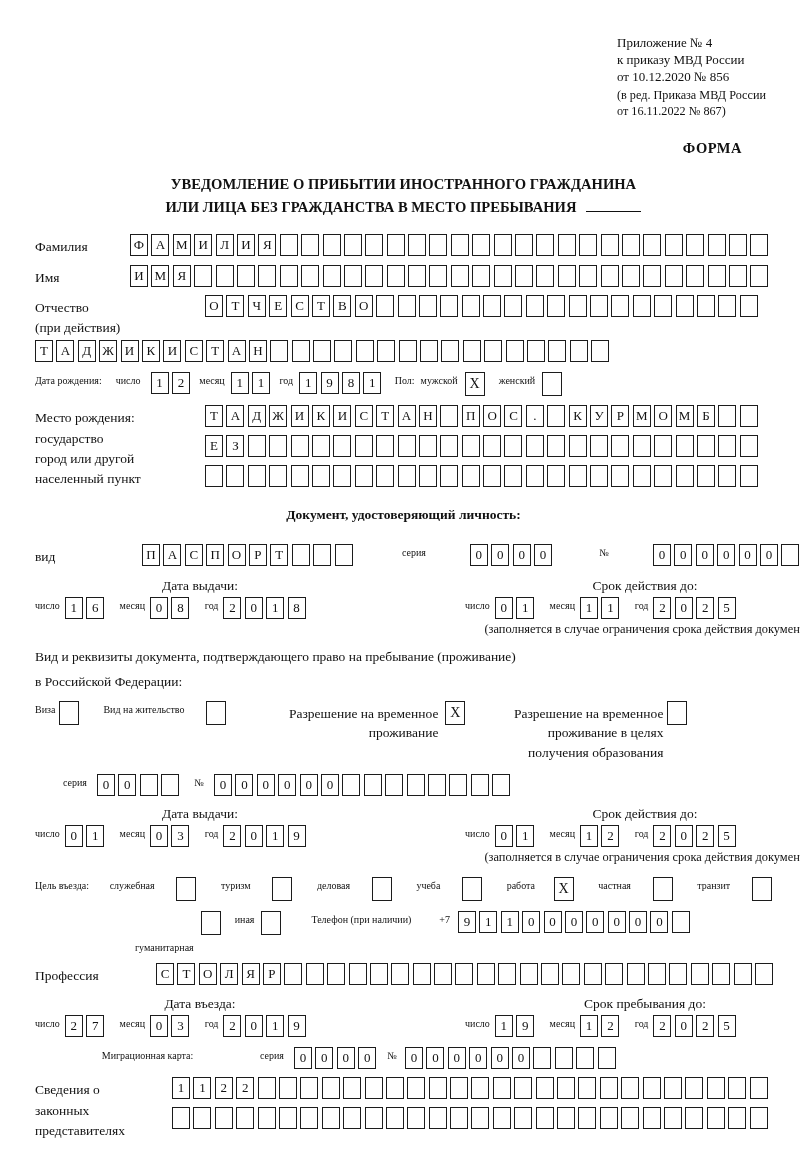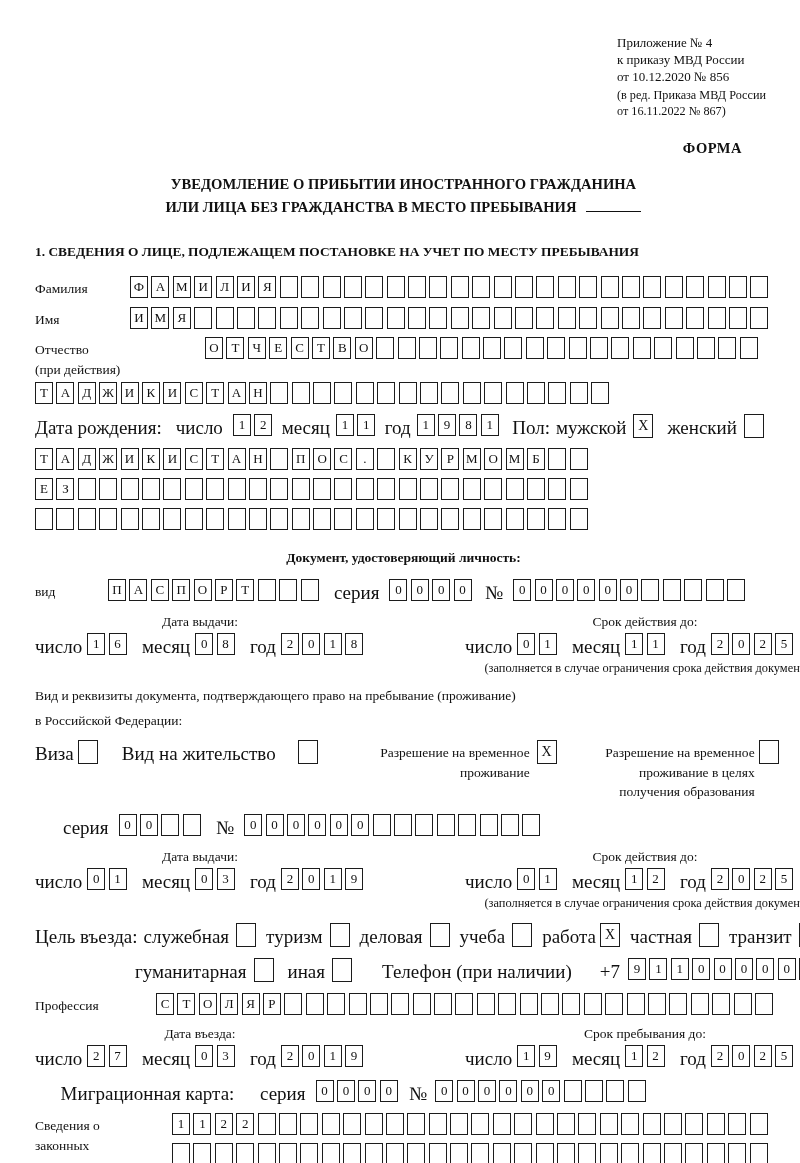--- a/index.html
+++ b/index.html
@@ -12,21 +12,21 @@
   .title .uline{display:inline-block;width:55px;border-bottom:1.8px solid #111;margin-left:10px;height:13px;}
   .sect{font-weight:bold;font-size:13.4px;margin-top:26px;}
   .frow{display:flex;align-items:flex-start;margin-top:7px;}
   .lbl{font-size:13.5px;flex:none;padding-top:3px;line-height:1.5;}
   .w95{width:95px;} .w146{width:146px;} .w170{width:170px;} .w121{width:121px;} .w137{width:137px;}
   .cells{display:flex;flex:none;}
   .cell{box-sizing:border-box;width:18px;height:22px;border:1.8px solid #1c1c1c;margin-right:3.4px;
         flex:none;display:flex;align-items:center;justify-content:center;
         font-size:13px;background:#fff;}
   .stack > .cells{margin-bottom:8px;}
-  .inline-lbl{font-size:19px;padding-top:3px;flex:none;}
+  .inline-lbl{font-size:10px;padding-top:3px;flex:none;}
   .gap6{margin-left:6px;} .gap10{margin-left:10px;} .gap14{margin-left:14px;} .gap24{margin-left:24px;}
   .chk{box-sizing:border-box;width:20px;height:24px;border:1.8px solid #1c1c1c;flex:none;
        display:flex;align-items:center;justify-content:center;font-size:14px;margin-left:7px;}
   .dochead{font-weight:bold;font-size:13.5px;text-align:center;margin-top:12px;}
   .twocol{display:flex;margin-top:10px;}
   .dcol-l{width:400px;flex:none;} .dcol-r{flex:1;}
   .col-head{font-size:13.5px;text-align:center;width:330px;}
   .dcol-r .col-head{width:340px;margin-left:40px;}
   .digits{display:flex;align-items:flex-start;margin-top:3px;}
   .digits .inline-lbl{margin-right:5px;}
@@ -52,21 +52,20 @@
 
   <div class="forma">ФОРМА</div>
 
   <div class="title">
     <div>УВЕДОМЛЕНИЕ О ПРИБЫТИИ ИНОСТРАННОГО ГРАЖДАНИНА</div>
     <div>
       <span>ИЛИ ЛИЦА БЕЗ ГРАЖДАНСТВА В МЕСТО ПРЕБЫВАНИЯ</span><span class="uline"></span>
     </div>
   </div>
 
-  <div class="sect">1. СВЕДЕНИЯ О ЛИЦЕ, ПОДЛЕЖАЩЕМ ПОСТАНОВКЕ НА УЧЕТ ПО МЕСТУ ПРЕБЫВАНИЯ</div>
 
   <div class="frow" style="margin-top:16px;">
     <div class="lbl w95">Фамилия</div>
     <div class="cells">
         <div class="cell">Ф</div>
         <div class="cell">А</div>
         <div class="cell">М</div>
         <div class="cell">И</div>
         <div class="cell">Л</div>
         <div class="cell">И</div>
@@ -220,20 +219,26 @@
         <div class="cell">1</div>
       </div>
     <span class="inline-lbl gap10">Пол:</span>
     <span class="inline-lbl gap6">мужской</span>
     <div class="chk">X</div>
     <span class="inline-lbl gap14">женский</span>
     <div class="chk gap10"></div>
   </div>
 
   <div class="frow" style="margin-top:9px;">
+    <div class="lbl w170">
+      <div>Место рождения:</div>
+      <div>государство</div>
+      <div>город или другой</div>
+      <div>населенный пункт</div>
+    </div>
     <div class="stack">
       <div class="cells">
           <div class="cell">Т</div>
           <div class="cell">А</div>
           <div class="cell">Д</div>
           <div class="cell">Ж</div>
           <div class="cell">И</div>
           <div class="cell">К</div>
           <div class="cell">И</div>
           <div class="cell">С</div>
@@ -310,21 +315,21 @@
           <div class="cell"></div>
           <div class="cell"></div>
           <div class="cell"></div>
           <div class="cell"></div>
         </div>
     </div>
   </div>
 
   <div class="dochead">Документ, удостоверяющий личность:</div>
 
-  <div class="frow" style="margin-top:13px;">
+  <div class="frow" style="margin-top:21px;gap:34px;">
     <div class="lbl" style="width:73px;">вид</div>
     <div class="cells">
         <div class="cell">П</div>
         <div class="cell">А</div>
         <div class="cell">С</div>
         <div class="cell">П</div>
         <div class="cell">О</div>
         <div class="cell">Р</div>
         <div class="cell">Т</div>
         <div class="cell"></div>
@@ -510,21 +515,21 @@
     <div class="chk"></div>
     <span class="inline-lbl gap10">работа</span>
     <div class="chk" style="margin-left:4px;">X</div>
     <span class="inline-lbl" style="margin-left:10px;">частная</span>
     <div class="chk"></div>
     <span class="inline-lbl gap10">транзит</span>
     <div class="chk"></div>
   </div>
 
   <div class="frow" style="margin-top:10px;">
-    <span class="inline-lbl" style="margin-left:100px;">гуманитарная</span>
+    <span class="inline-lbl" style="margin-left:100px;margin-top:28px;">гуманитарная</span>
     <div class="chk"></div>
     <span class="inline-lbl gap14">иная</span>
     <div class="chk"></div>
     <span class="inline-lbl" style="margin-left:30px;">Телефон (при наличии)</span>
     <span class="inline-lbl" style="margin-left:28px;margin-right:8px;">+7</span>
     <div class="cells">
         <div class="cell">9</div>
         <div class="cell">1</div>
         <div class="cell">1</div>
         <div class="cell">0</div>

